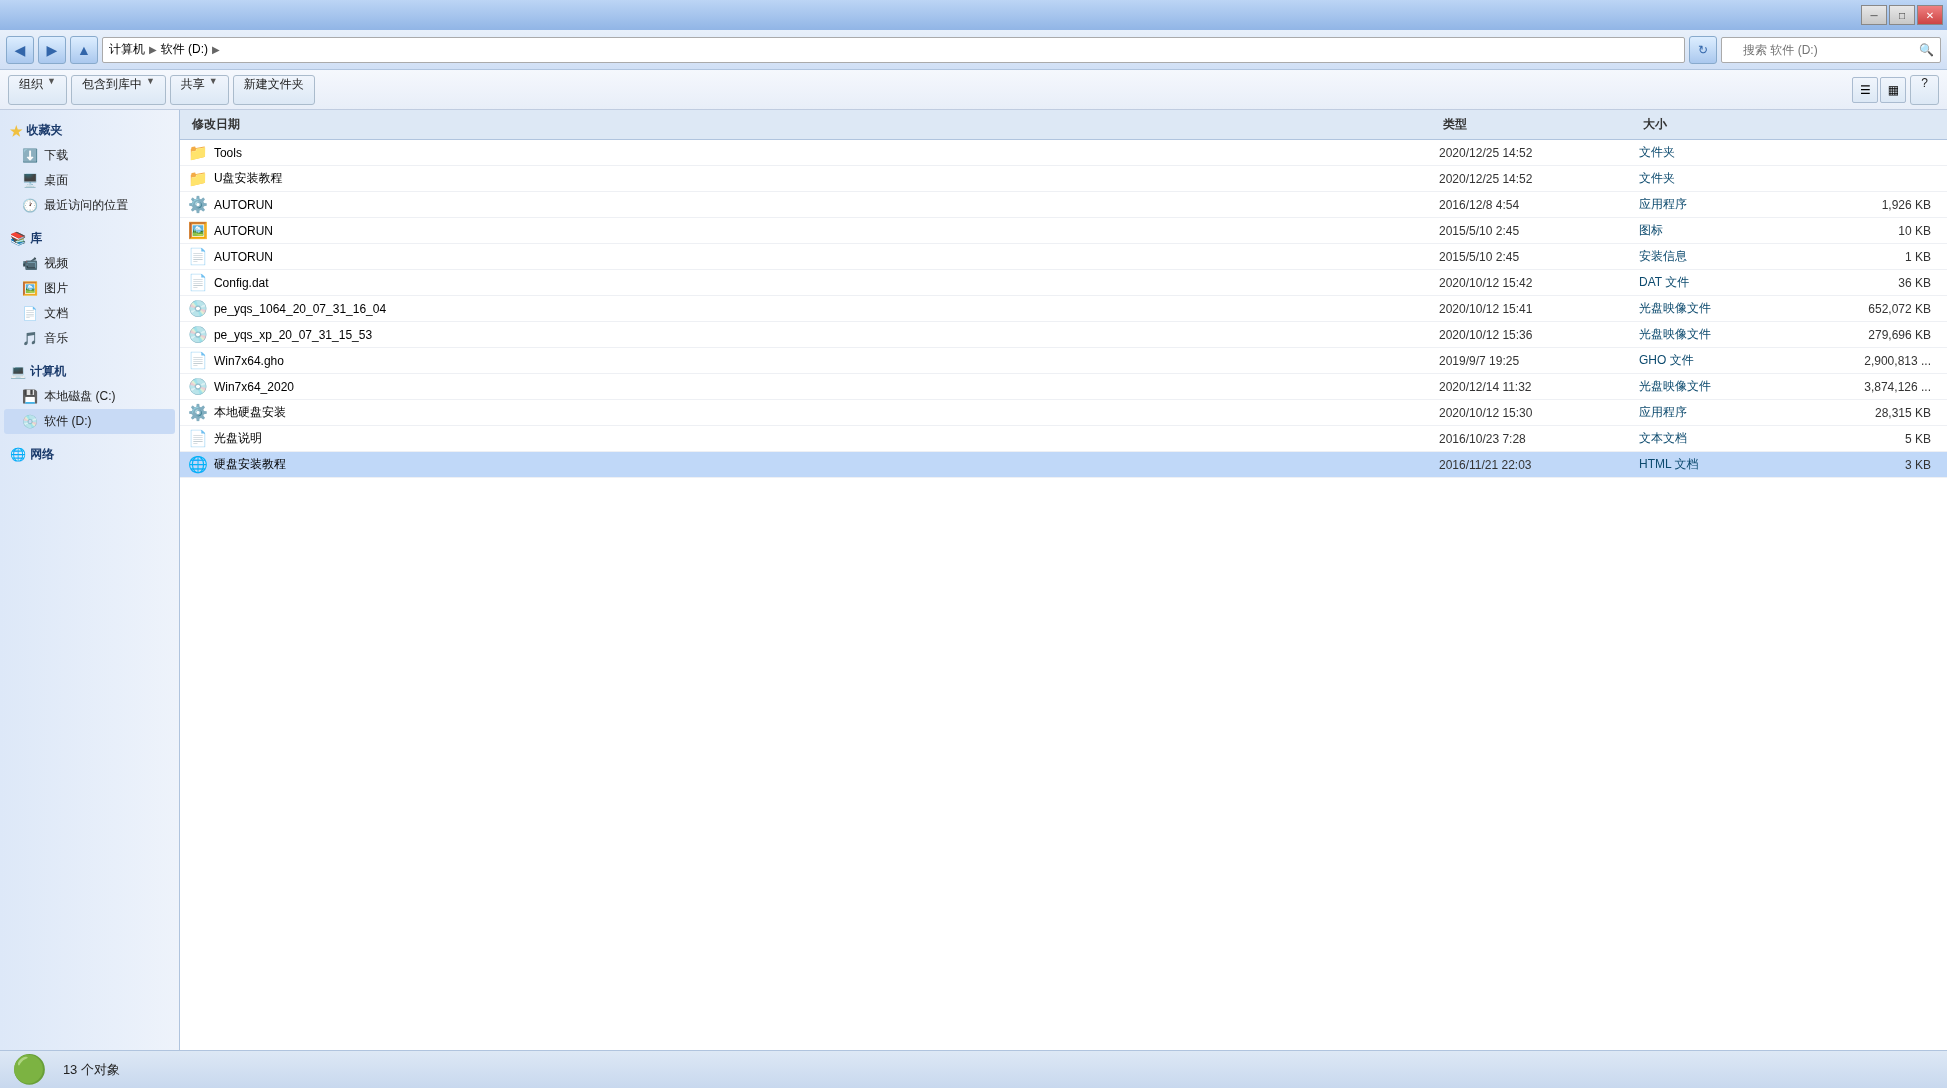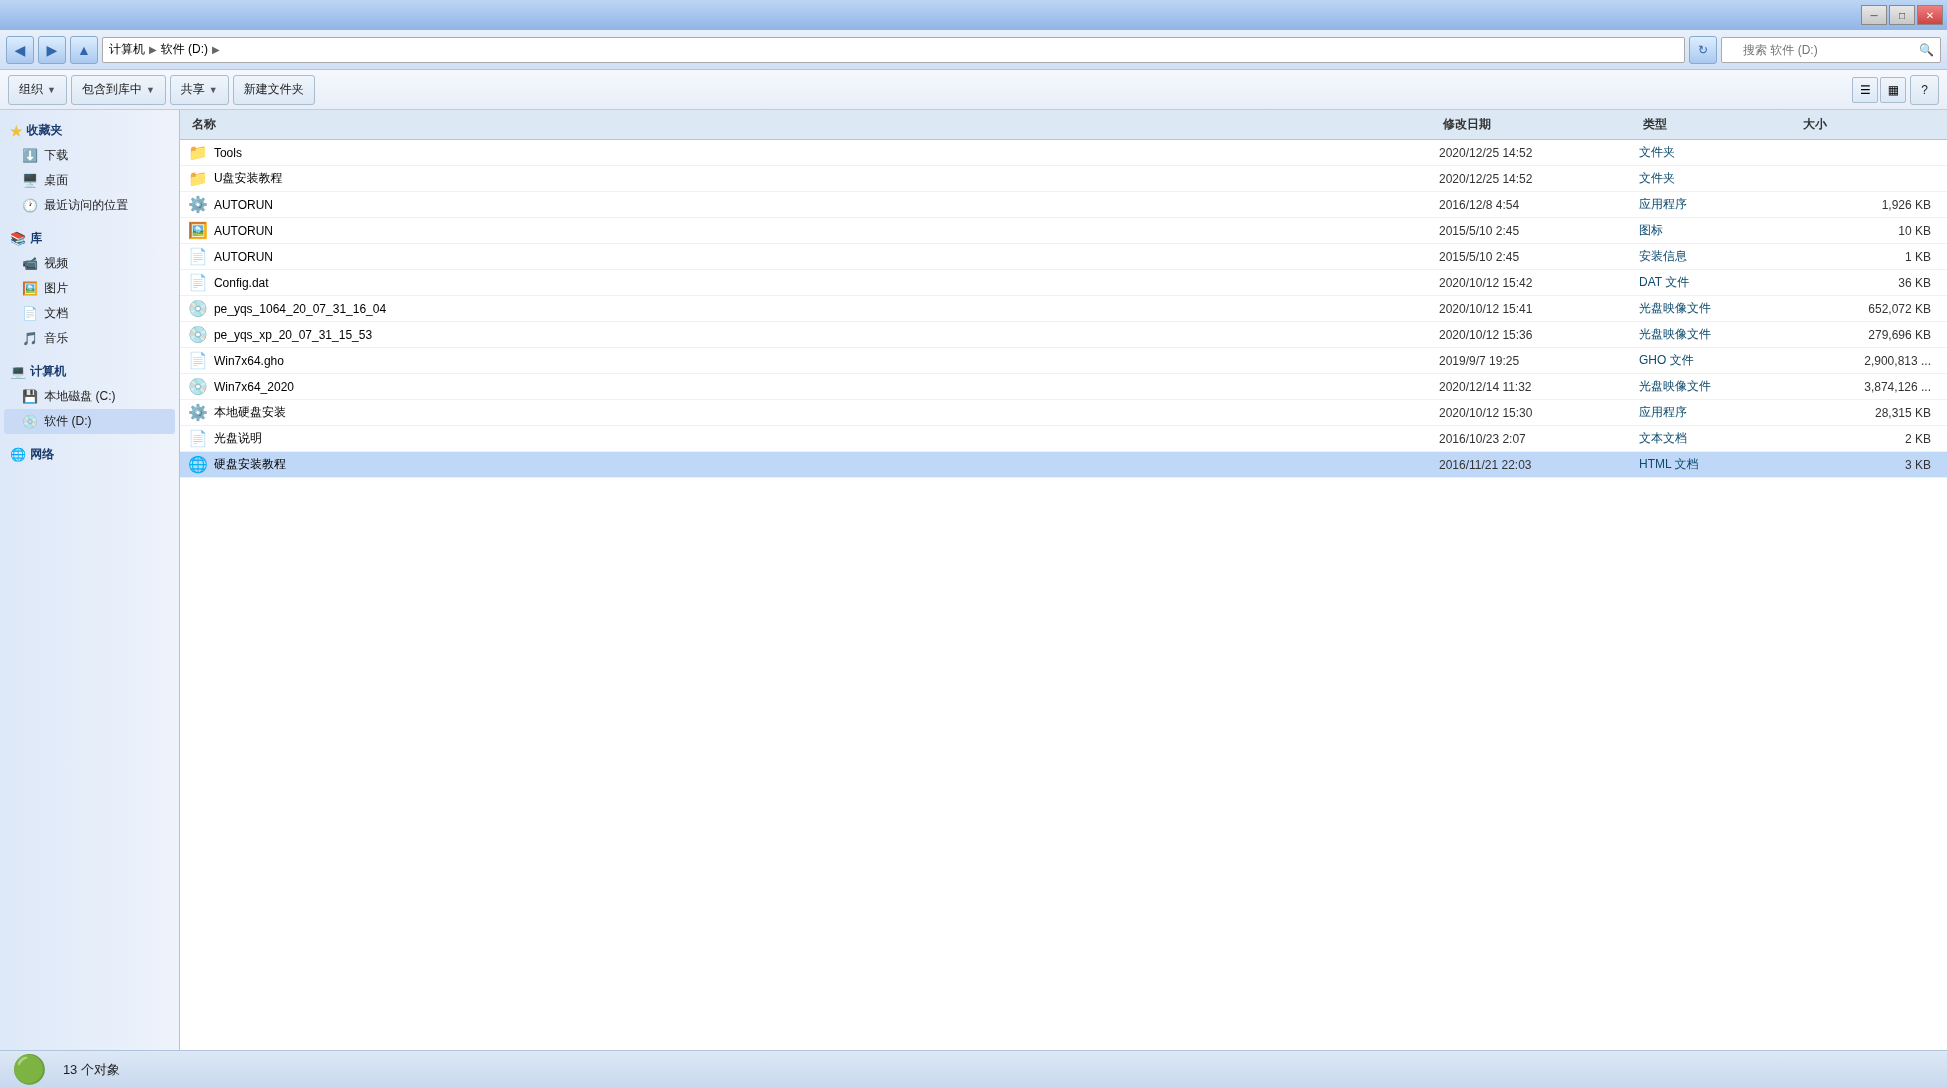--- a/index.html
+++ b/index.html
@@ -125,21 +125,21 @@
       border-bottom: 1px solid #c0cce0;
     }
     .toolbar-btn {
       height: 30px;
       padding: 0 10px;
       background: linear-gradient(to bottom, #f0f5fc, #dce8f5);
       border: 1px solid #aabbcc;
       border-radius: 3px;
       cursor: pointer;
       display: flex;
-      align-items: center;
+      align-items: flex-start;
       gap: 4px;
       font-size: 12px;
       color: #222;
     }
     .toolbar-spacer { flex: 1; }
     .view-icons { display: flex; gap: 2px; }
     .view-icon-btn {
       width: 26px;
       height: 26px;
       border: 1px solid #aabbd0;
@@ -378,21 +378,20 @@
       <div class="sidebar-group-header">
         <span class="network-icon">🌐</span>
         <span>网络</span>
       </div>
     </div>
   </div>
 
   <div class="file-area">
 
     <div class="file-list-header">
-      <div class="file-list-header-col">名称</div>
       <div class="file-list-header-col">修改日期</div>
       <div class="file-list-header-col">类型</div>
       <div class="file-list-header-col">大小</div>
     </div>
 
     <div class="file-list-body" id="file-list-body">
     <div class="file-row">
       <div class="file-name-cell">
         <span class="file-icon">📁</span>
         <span class="file-name">Tools</span>
@@ -489,23 +488,23 @@
       </div>
       <div class="file-date">2020/10/12 15:30</div>
       <div class="file-type">应用程序</div>
       <div class="file-size">28,315 KB</div>
     </div>
         <div class="file-row">
       <div class="file-name-cell">
         <span class="file-icon">📄</span>
         <span class="file-name">光盘说明</span>
       </div>
-      <div class="file-date">2016/10/23 2:07</div>
+      <div class="file-date">2016/10/23 7:28</div>
       <div class="file-type">文本文档</div>
-      <div class="file-size">2 KB</div>
+      <div class="file-size">5 KB</div>
     </div>
         <div class="file-row selected">
       <div class="file-name-cell">
         <span class="file-icon">🌐</span>
         <span class="file-name">硬盘安装教程</span>
       </div>
       <div class="file-date">2016/11/21 22:03</div>
       <div class="file-type">HTML 文档</div>
       <div class="file-size">3 KB</div>
     </div>

